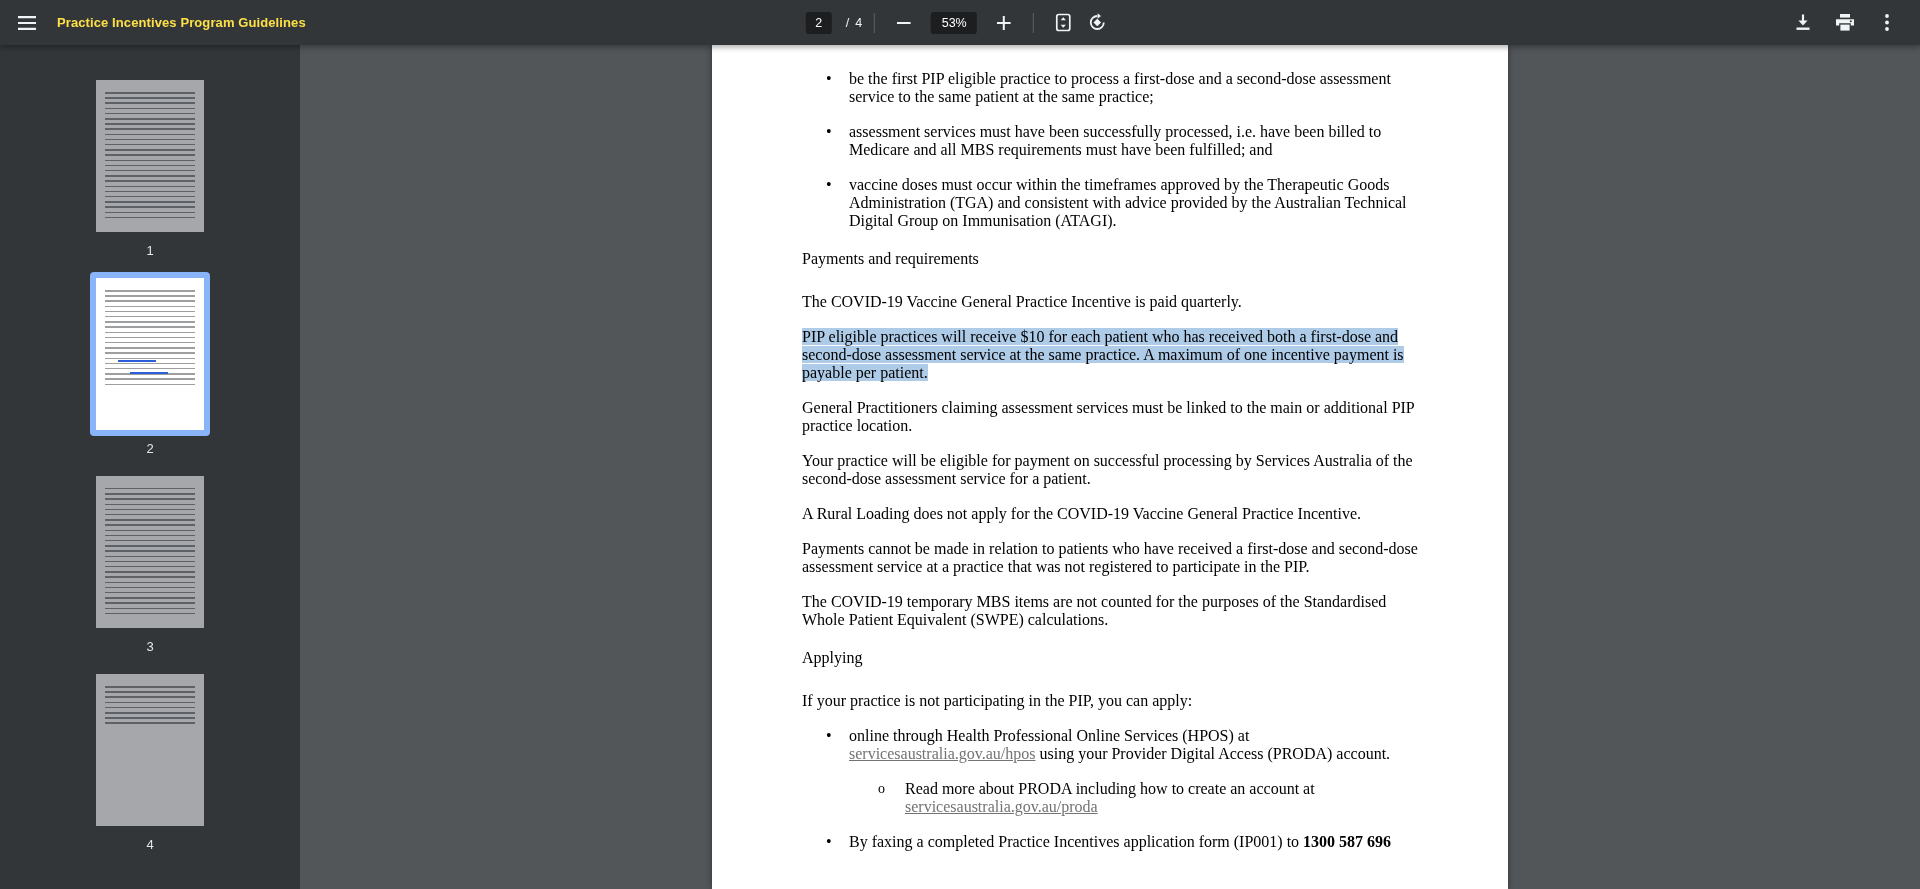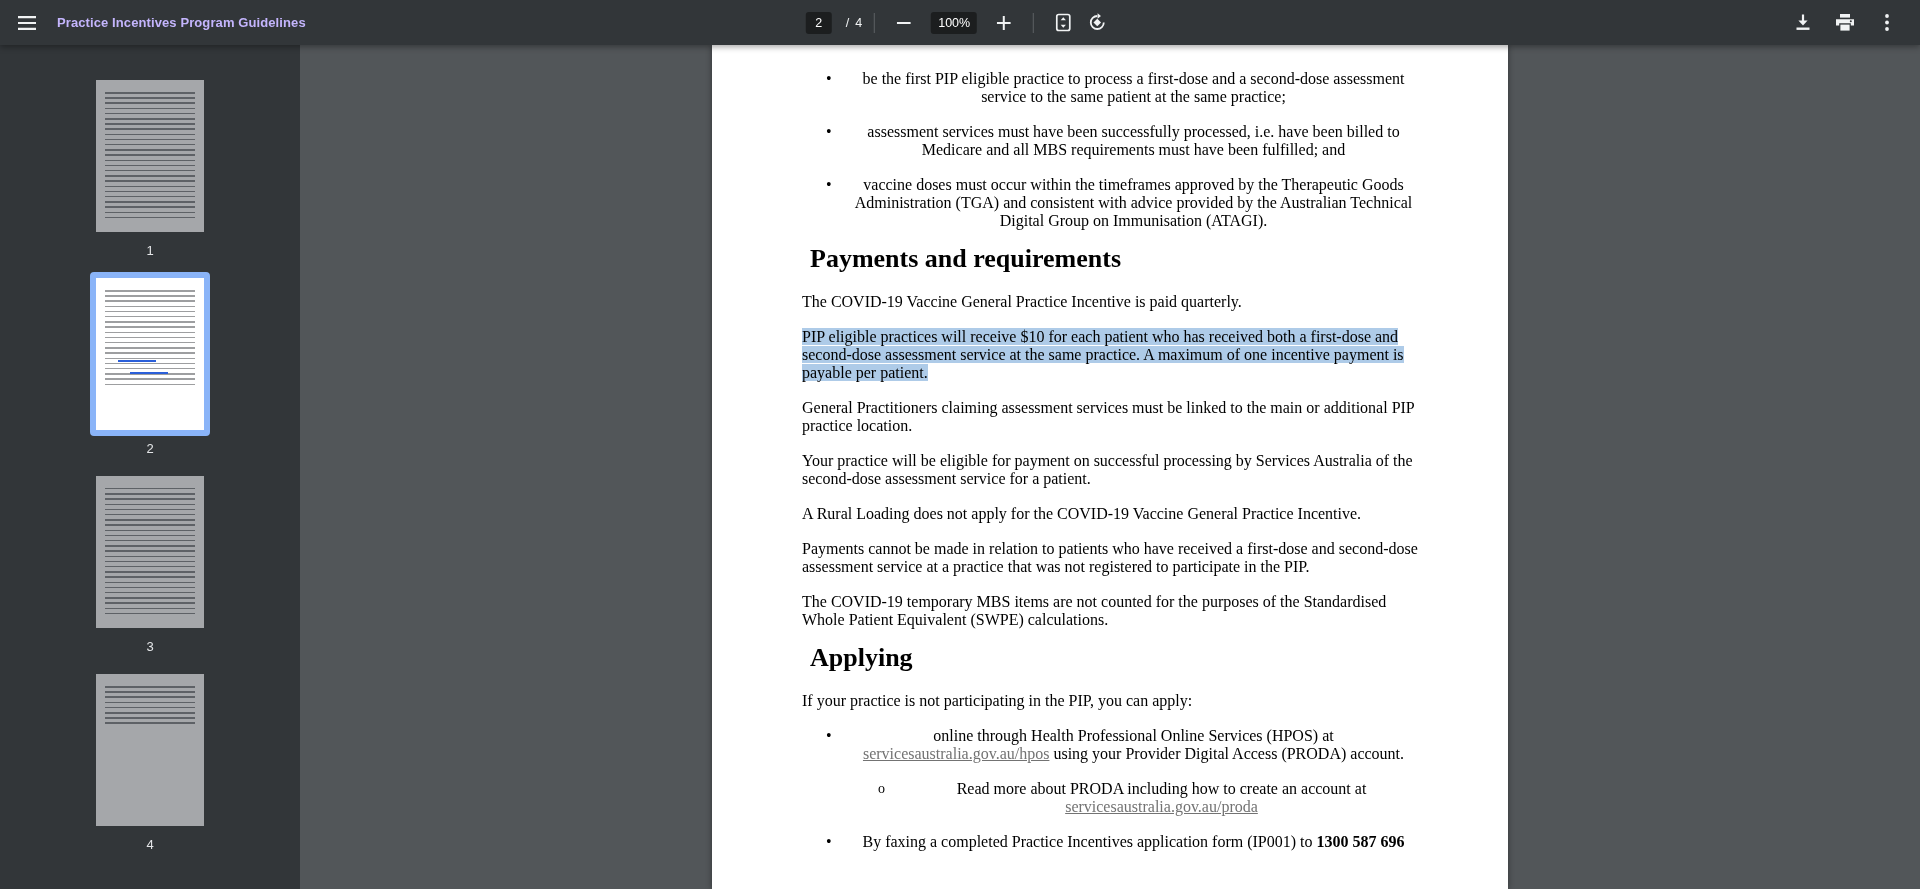--- a/index.html
+++ b/index.html
@@ -18,21 +18,21 @@
     padding:0 16px 0 10px;
     box-shadow:0 2px 6px rgba(0,0,0,.35);
   }
   .tb-btn {
     width:34px; height:34px; border:none; background:transparent; color:#f1f3f4;
     display:flex; align-items:center; justify-content:center;
     border-radius:17px; cursor:pointer; padding:0; flex:0 0 auto;
   }
   .tb-title {
     margin-left:13px; font-size:13px; font-weight:bold; letter-spacing:.1px;
-    white-space:nowrap; color:#c4b5fd;
+    white-space:nowrap; color:#fde047;
   }
   .tb-center {
     position:absolute; left:50%; top:0; height:100%;
     transform:translateX(-50%);
     display:flex; align-items:center;
   }
   .dark-box {
     background:#1c1e1f; color:#ffffff; border-radius:3px;
     height:22px; display:flex; align-items:center; justify-content:center;
     font-size:12.5px;
@@ -67,22 +67,22 @@
     position:absolute; left:300px; right:0; top:45px; bottom:0;
     display:flex; justify-content:center; overflow:hidden; background:#525659;
   }
   .pdf-page {
     width:796px; height:844px; background:#ffffff; overflow:hidden;
     box-shadow:0 0 6px rgba(0,0,0,.4);
     padding:25px 90px 0 90px;
     font-family:"Liberation Serif", serif; font-size:16px; line-height:18px; color:#000000;
   }
   .pdf-page p { margin:0 0 17px 0; }
-  .pdf-page h2 { font-size:26px; line-height:24px; font-weight:bold; margin:14px 0 22px 8px; }
-  ul.blist { list-style:none; margin:0; padding:0;text-align:center; }
+  .pdf-page h2 { font-size:16px; line-height:24px; font-weight:normal; margin:14px 0 22px 0; }
+  ul.blist { list-style:none; margin:0; padding:0; }
   ul.blist li { position:relative; margin:0 0 17px 0; }
   li.l1 { padding-left:47px; }
   li.l1::before { content:"\2022"; position:absolute; left:24px; top:0; }
   li.l2 { padding-left:103px; }
   li.l2::before { content:"o"; position:absolute; left:76px; top:0; font-size:14px; }
   .hl { background:#aecbe8; }
   a.doc-link { color:#737373; text-decoration:underline; cursor:pointer; }
   b.phone { font-weight:bold;font-family:Liberation Serif, serif; }
 
   svg { display:block; }
@@ -104,21 +104,21 @@
     <div class="dark-box page-box">2</div>
     <div class="page-frac"><span>/</span><span>4</span></div>
     <div class="tb-sep"></div>
     <button class="tb-btn">
       <span>
         <svg width="14" height="2" viewBox="0 0 14 2">
             <rect width="14" height="2" fill="#f1f3f4"></rect>
           </svg>
       </span>
     </button>
-    <div class="dark-box zoom-box">100%</div>
+    <div class="dark-box zoom-box">53%</div>
     <button class="tb-btn">
       <span>
         <svg width="14" height="14" viewBox="0 0 14 14">
             <path d="M7 0v14M0 7h14" stroke="#f1f3f4" stroke-width="2"></path>
           </svg>
       </span>
     </button>
     <div class="tb-sep"></div>
     <button class="tb-btn">
       <span>

